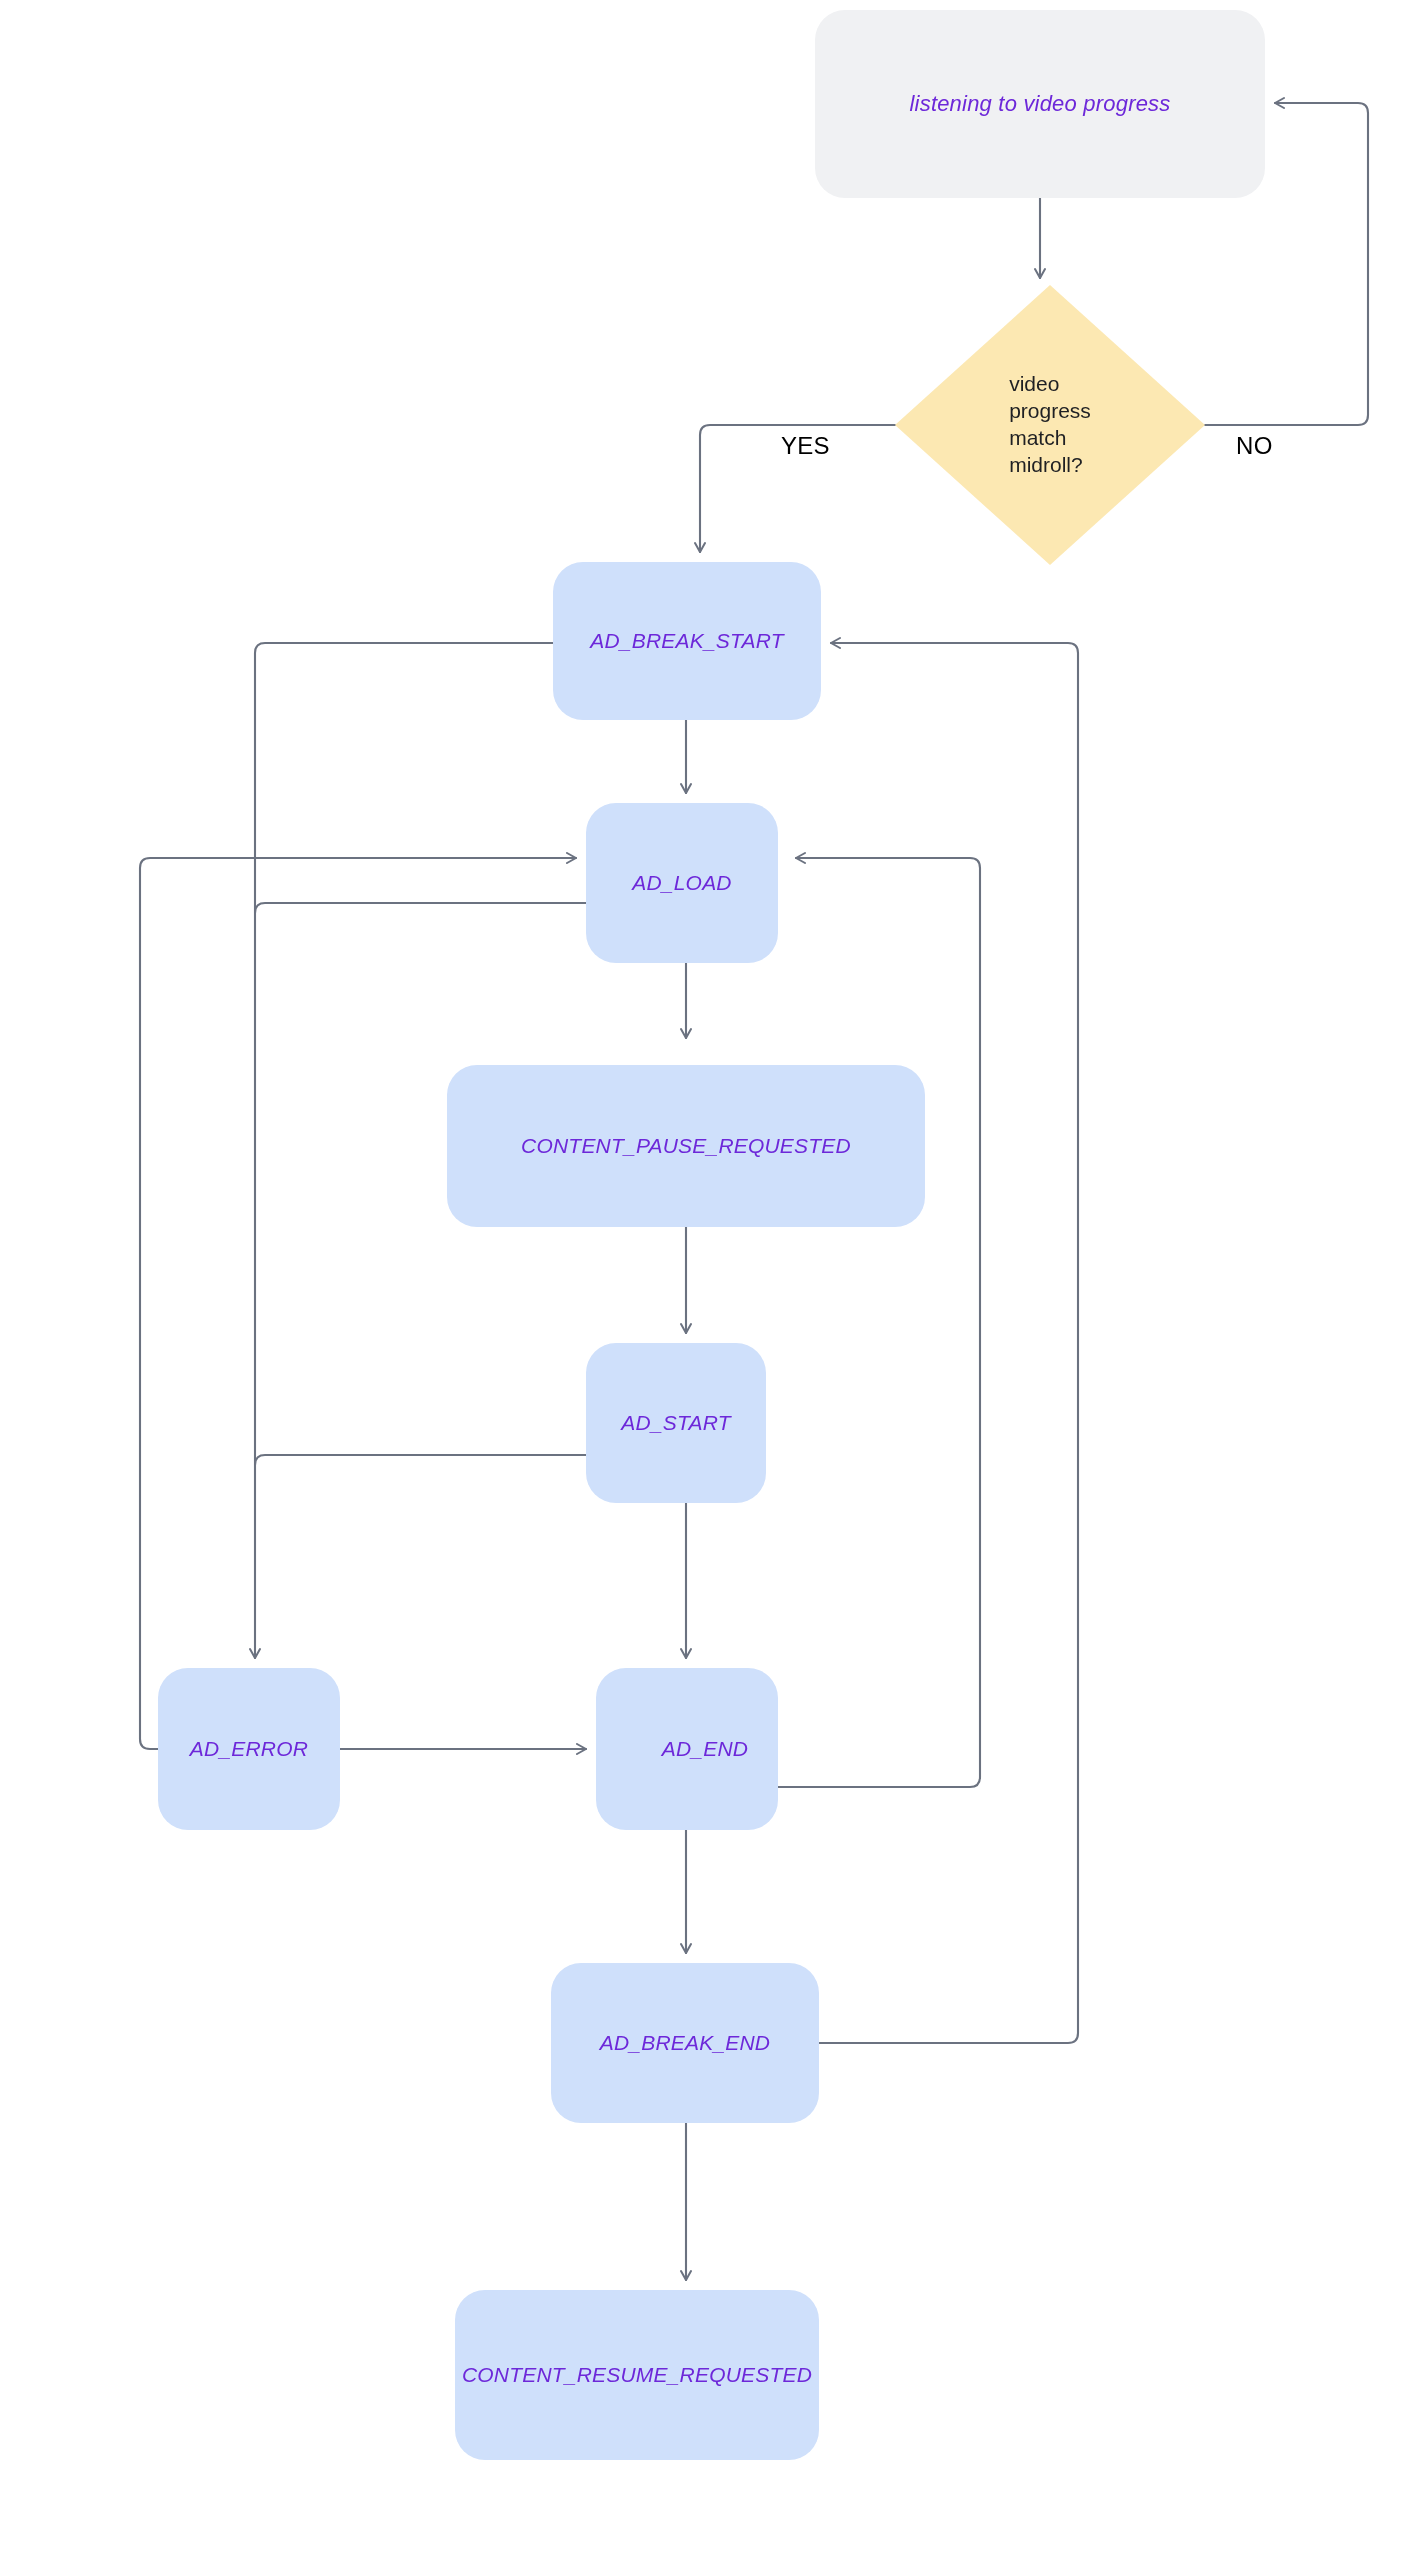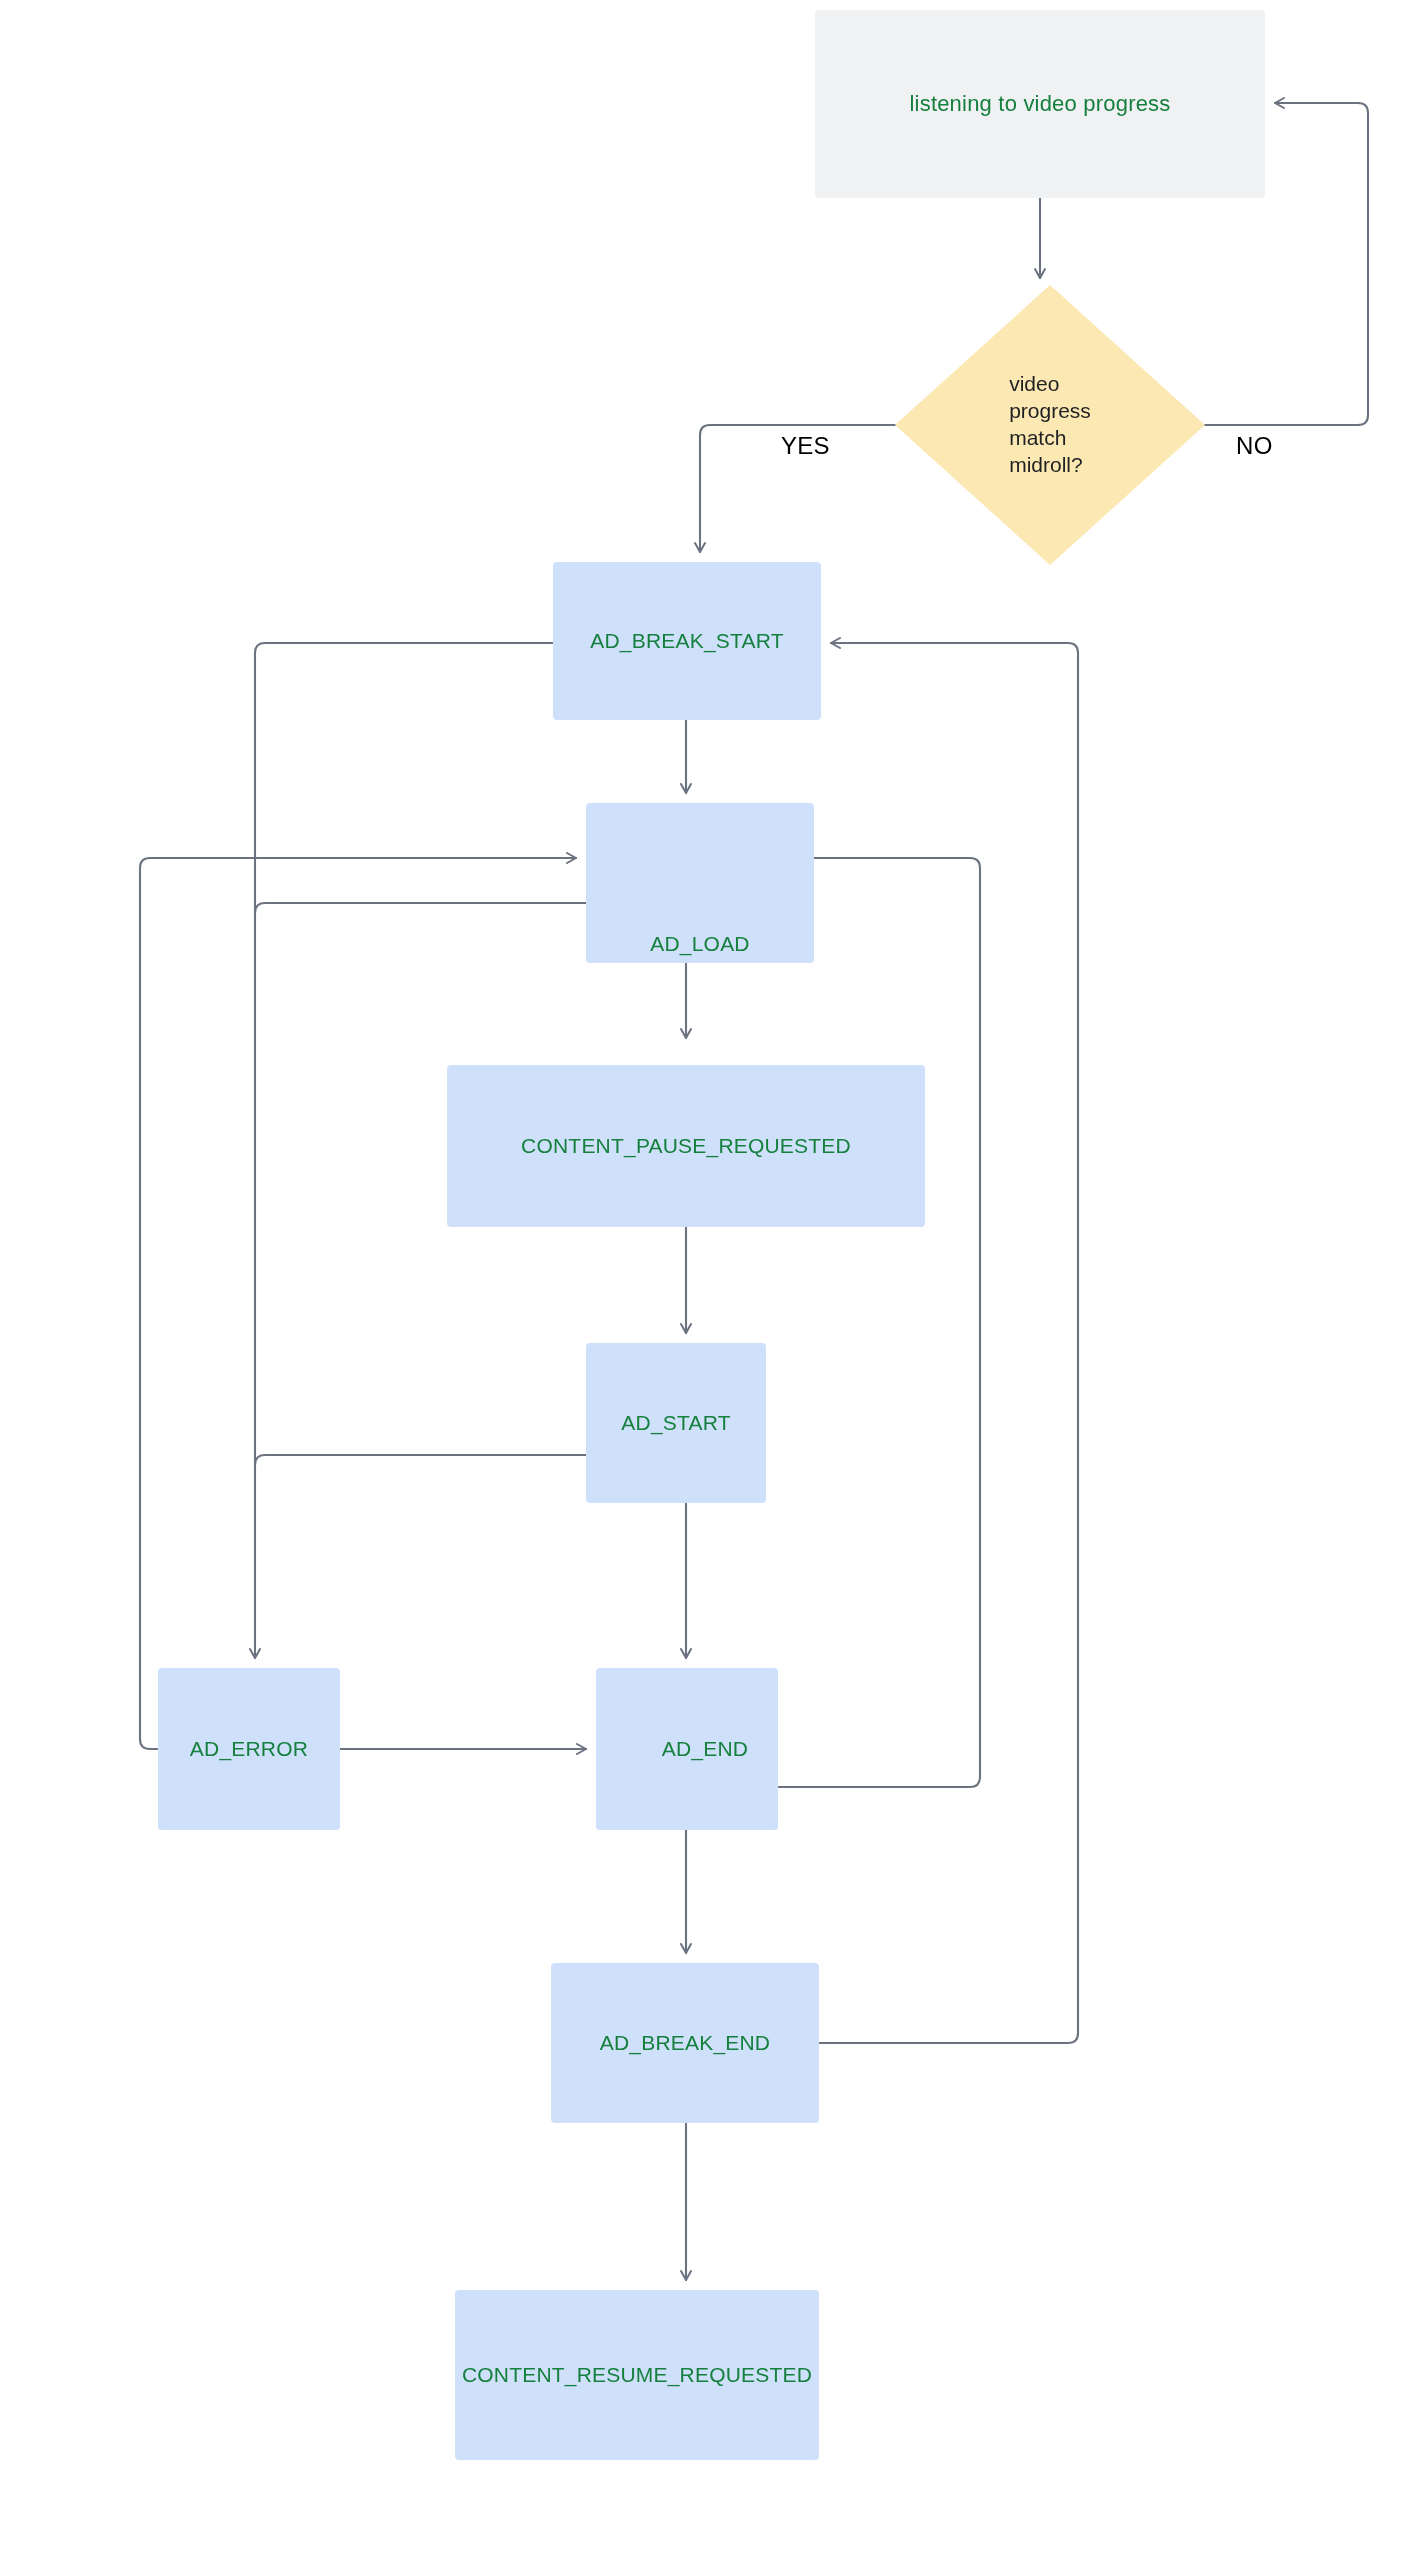--- a/index.html
+++ b/index.html
@@ -25,26 +25,27 @@
     height: 2556px;
     pointer-events: none;
   }
   .node {
     position: absolute;
     box-sizing: border-box;
     display: flex;
     align-items: center;
     justify-content: center;
     text-align: center;
-    border-radius: 4px;
-    color: #15803d;
+    border-radius: 30px;
+    color: #6d28d9;
     font-size: 21px;
     line-height: 1.25;
     letter-spacing: 0.2px;
     padding: 6px 12px;
+    font-style: italic;
   }
   .node.process {
     background: #cfe0fb;
   }
   .node.terminal {
     background: #f0f1f3;
     font-size: 22px;
   }
   .diamond-wrap {
     position: absolute;
@@ -134,21 +135,21 @@
     <span class="diamond-label">video
 progress
 match
 midroll?</span>
   </div>
 
   <div class="node process" style="left:553px; top:562px; width:268px; height:158px;">
     <span>AD_BREAK_START</span>
   </div>
 
-  <div class="node process" style="left:586px; top:803px; width:228px; height:160px;align-items:flex-end;">
+  <div class="node process" style="left:586px; top:803px; width:192px; height:160px;">
     <span>AD_LOAD</span>
   </div>
 
   <div class="node process" style="left:447px; top:1048px; width:478px; height:162px;margin-top:17px;">
     <span>CONTENT_PAUSE_REQUESTED</span>
   </div>
 
   <div class="node process" style="left:586px; top:1343px; width:180px; height:160px;">
     <span>AD_START</span>
   </div>

